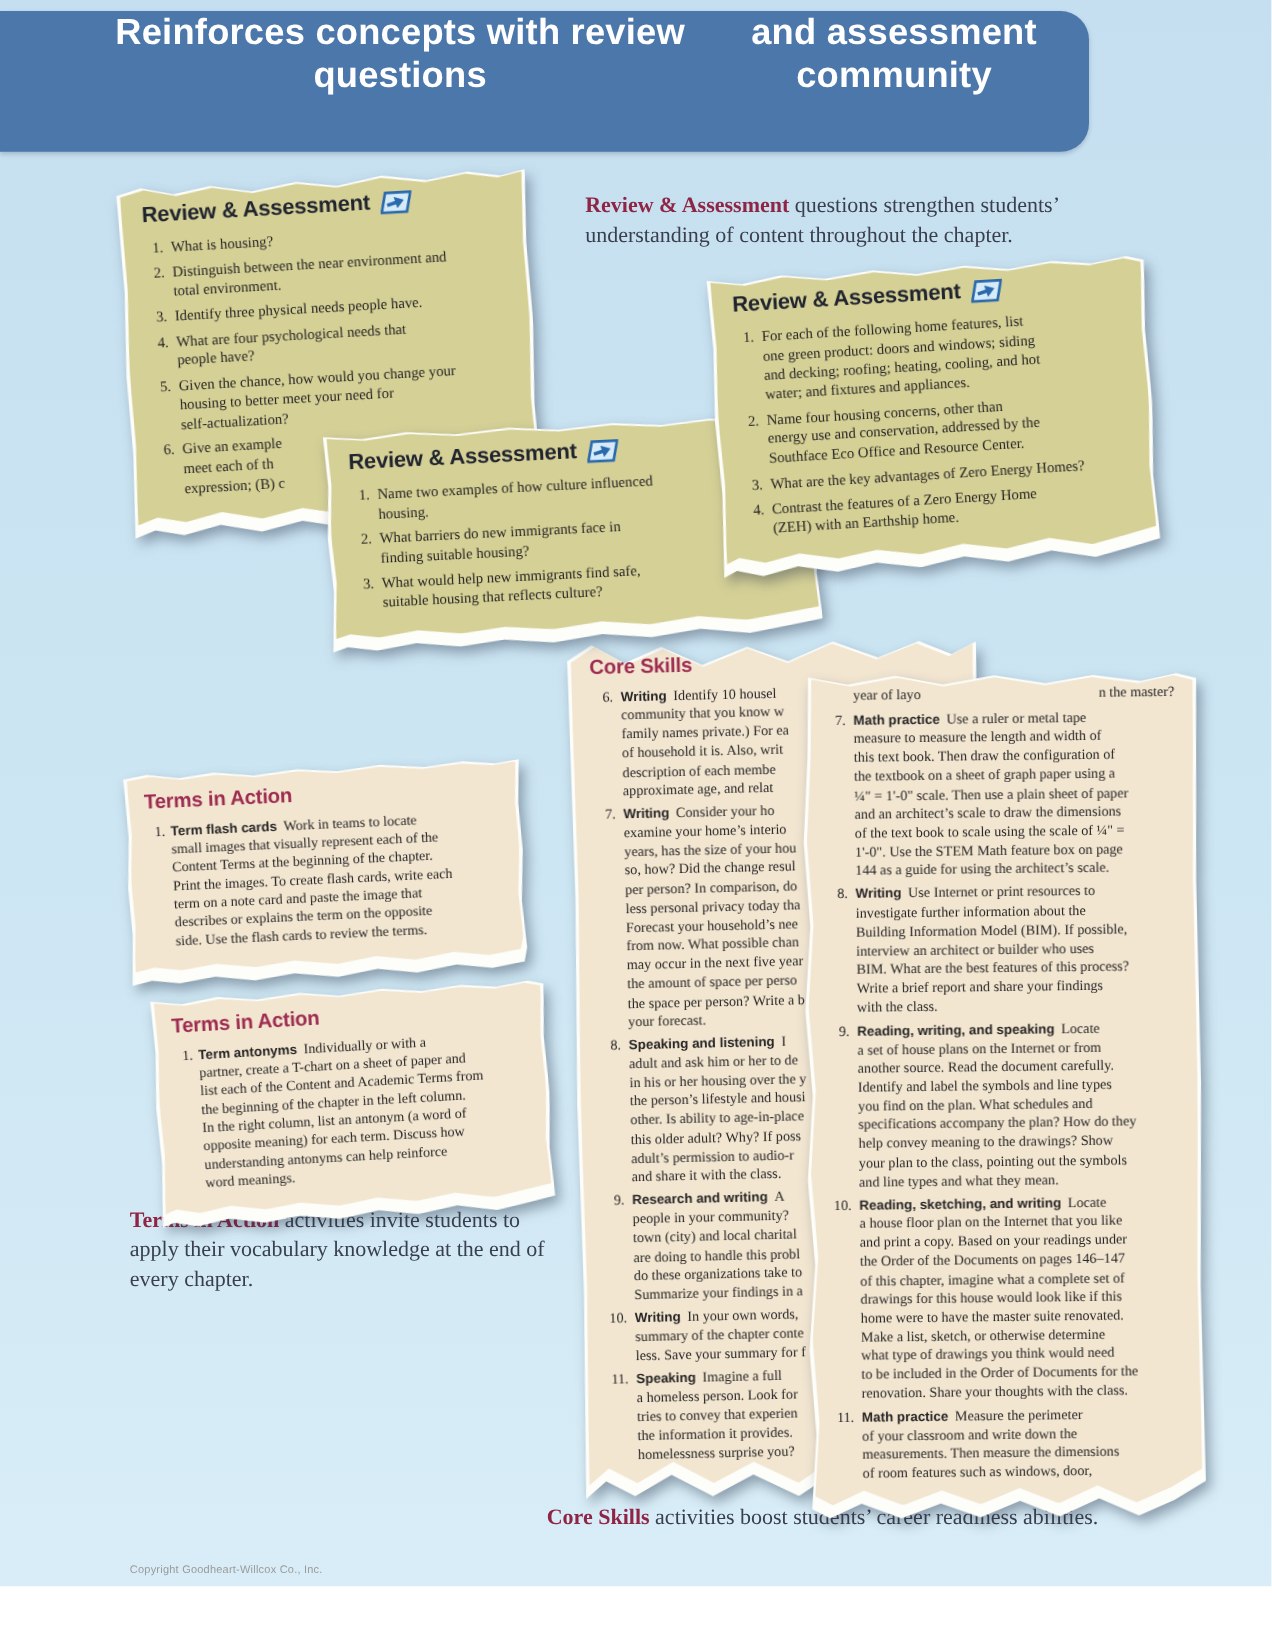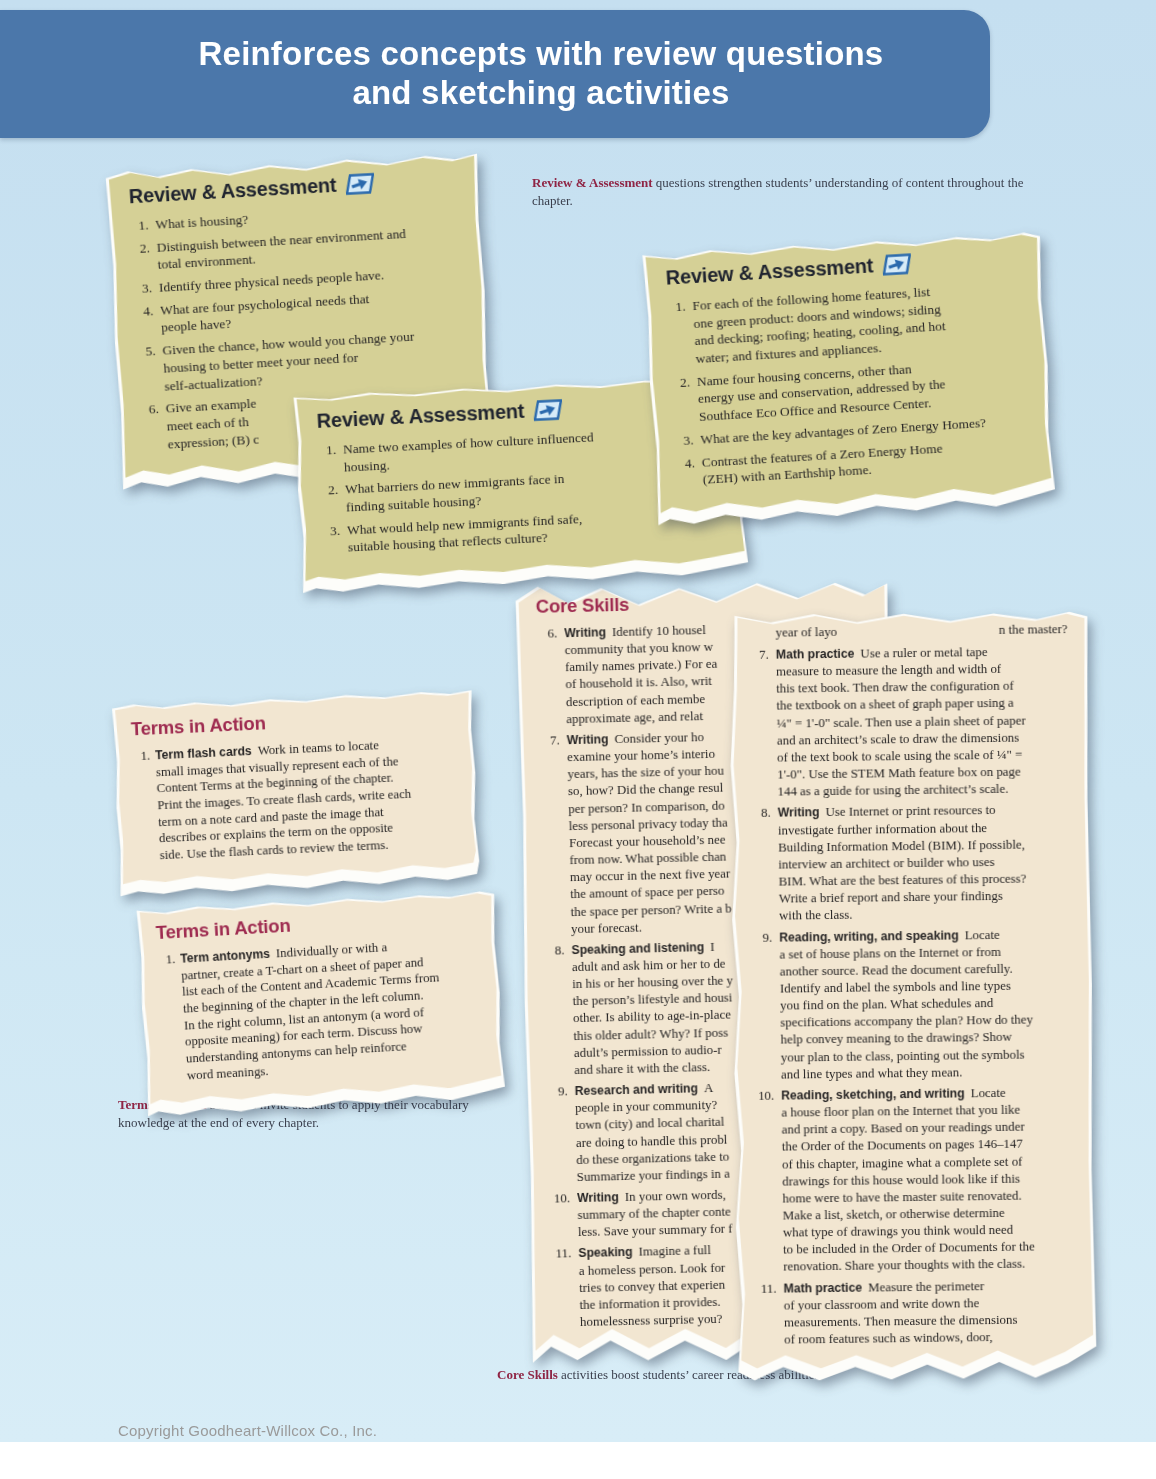--- a/index.html
+++ b/index.html
@@ -8,21 +8,21 @@
     background:#ffffff; font-family:"Liberation Sans", sans-serif;
   }
   .page-bg {
     position:absolute; left:0; top:0; width:1156px; height:1442px;
     background:linear-gradient(180deg,#c5dff0 0%, #cde6f3 55%, #d8edf7 100%);
   }
   
   .banner {
     position:absolute; left:0; top:10px; width:990px; height:128px;
     background:#4b77aa; border-radius:0 26px 26px 0;
-    display:flex; flex-direction:column; justify-content:center; align-items:center;
+    display:flex; justify-content:center; align-items:flex-start;
     padding-left:92px; box-sizing:border-box;
     box-shadow:0 2px 4px rgba(40,60,90,.25);
   }
   .banner-line {
     color:#ffffff; font-weight:bold; font-size:33px; line-height:1.18; letter-spacing:.2px;
     text-align:center;
   }
   
   .card { position:absolute; filter:drop-shadow(4px 6px 6px rgba(35,48,70,.42)); }
   .paper { position:absolute; inset:0; background:#fdfdfa; }
@@ -56,37 +56,37 @@
   .txt { white-space:pre-line; }
   .partial {
     display:flex; justify-content:space-between;
     font-family:"Liberation Serif", serif; font-size:12.9px; color:#262424;
     margin:0 4px 6px 30px;
   }
 
   
   .desc {
     position:absolute; font-family:"Liberation Serif", serif;
-    font-size:13px; line-height:1.36; color:#3a3f4d;
+    font-size:20px; line-height:1.36; color:#3a3f4d;
   }
   .desc .lead { color:#8f2545; font-weight:bold; }
 
   .footer {
     position:absolute; left:118px; top:1422px;
-    font-size:15px; color:#9a9a9a; letter-spacing:.2px;
+    font-size:10px; color:#9a9a9a; letter-spacing:.2px;
   }
 </style>
 </head>
 <body>
 
 <div class="page-bg"></div>
 
 <div class="banner">
   <div class="banner-line">Reinforces concepts with review questions</div>
-  <div class="banner-line">and sketching activities</div>
+  <div class="banner-line">and assessment community</div>
 </div>
 
 <div class="desc" style="left:532px; top:174px; width:520px;">
   <span class="lead">Review &amp; Assessment</span>
   <span>questions strengthen students’ understanding of content throughout the chapter.</span>
 </div>
 
 <div class="card olive" style="left:114px; top:160px; width:372px; transform:rotate(-3.2deg); z-index:3;">
   <div class="paper tear-a"></div>
   <div class="ink tear-a"></div>

